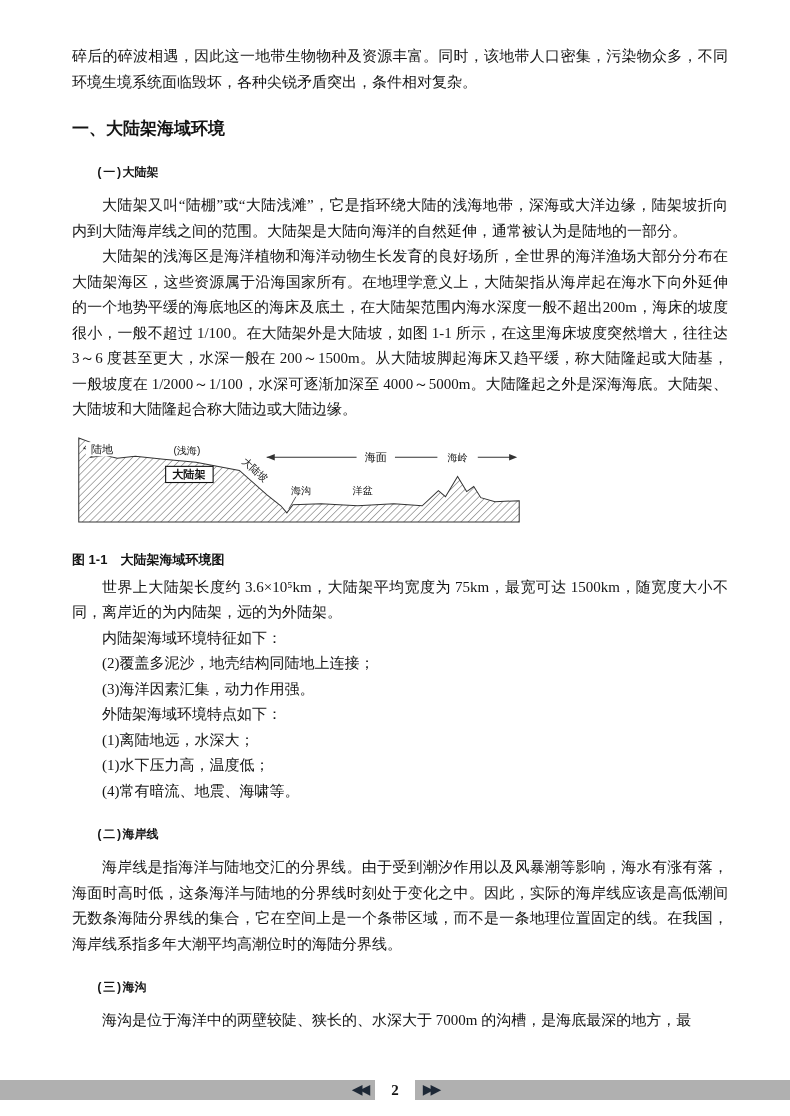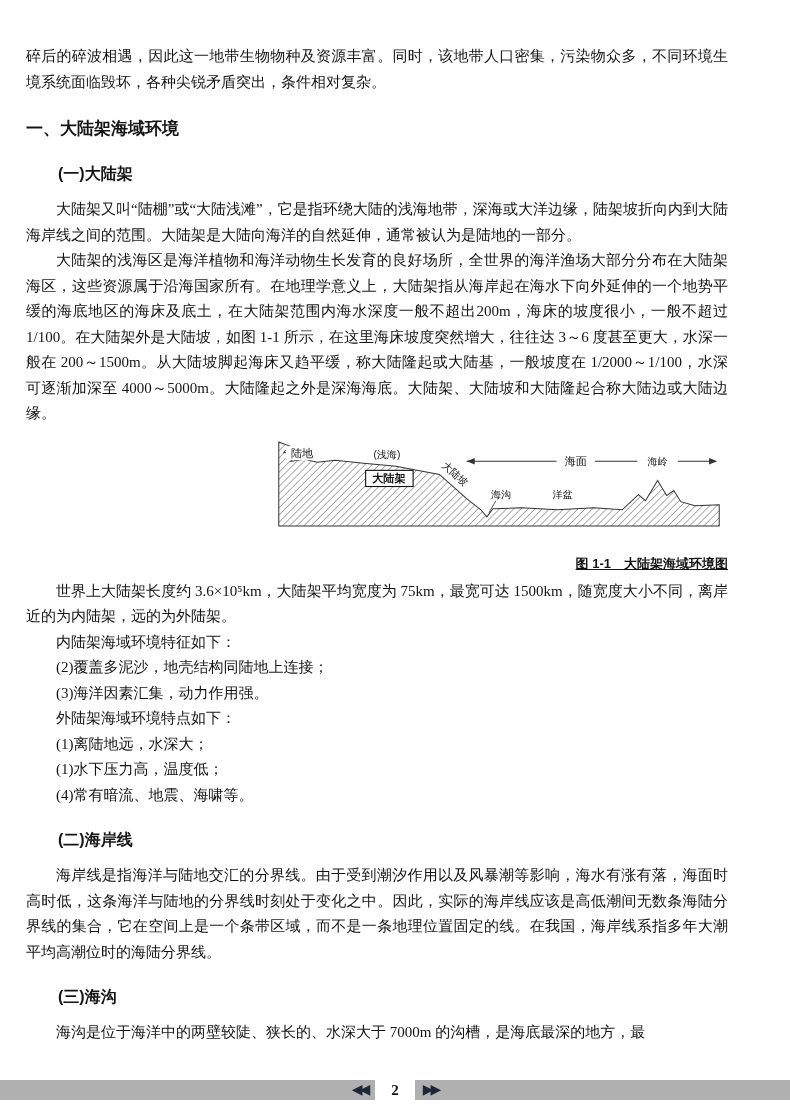--- a/index.html
+++ b/index.html
@@ -5,53 +5,52 @@
   * { box-sizing: border-box; margin: 0; padding: 0; }
   html, body { background: #ffffff; }
   body {
     width: 790px; height: 1116px;
     font-family: "Liberation Serif", "DejaVu Serif", serif;
     color: #141414;
   }
   .page {
     position: relative;
     width: 790px; height: 1116px;
-    padding: 44px 62px 0 26px;
+    padding: 44px 62px 0 72px;
     overflow: hidden;
     background: #ffffff;
   }
   p.body-text {
     font-size: 15px;
     line-height: 25.5px;
     text-align: justify;
     text-justify: inter-character;
   }
   .indent { text-indent: 2em; }
   .section-title {
     font-family: "Liberation Sans", "DejaVu Sans", sans-serif;
     font-weight: bold;
     font-size: 17px;
     margin: 22px 0 24px 0;
   }
   .sub-title {
-    font-family: Liberation Sans, sans-serif;
+    font-family: Liberation Mono, monospace;
     font-weight: bold;
-    font-size: 16px;
+    font-size: 12px;
     margin: 22px 0 12px 0;
     text-indent: 2em;
   }
   .list-line {
     font-size: 15px;
     line-height: 25.5px;
     text-indent: 2em;
   }
   figure.figure {
-    text-align: right;
+    text-align: left;
     margin: 8px 0 6px 0;
-    text-decoration: underline;
   }
   .figure-caption {
     font-family: "Liberation Sans", "DejaVu Sans", sans-serif;
     font-weight: bold;
     font-size: 13px;
     margin-top: 17px;
   }
   svg text {
     font-family: "Liberation Sans", "DejaVu Sans", sans-serif;
     fill: #111;

